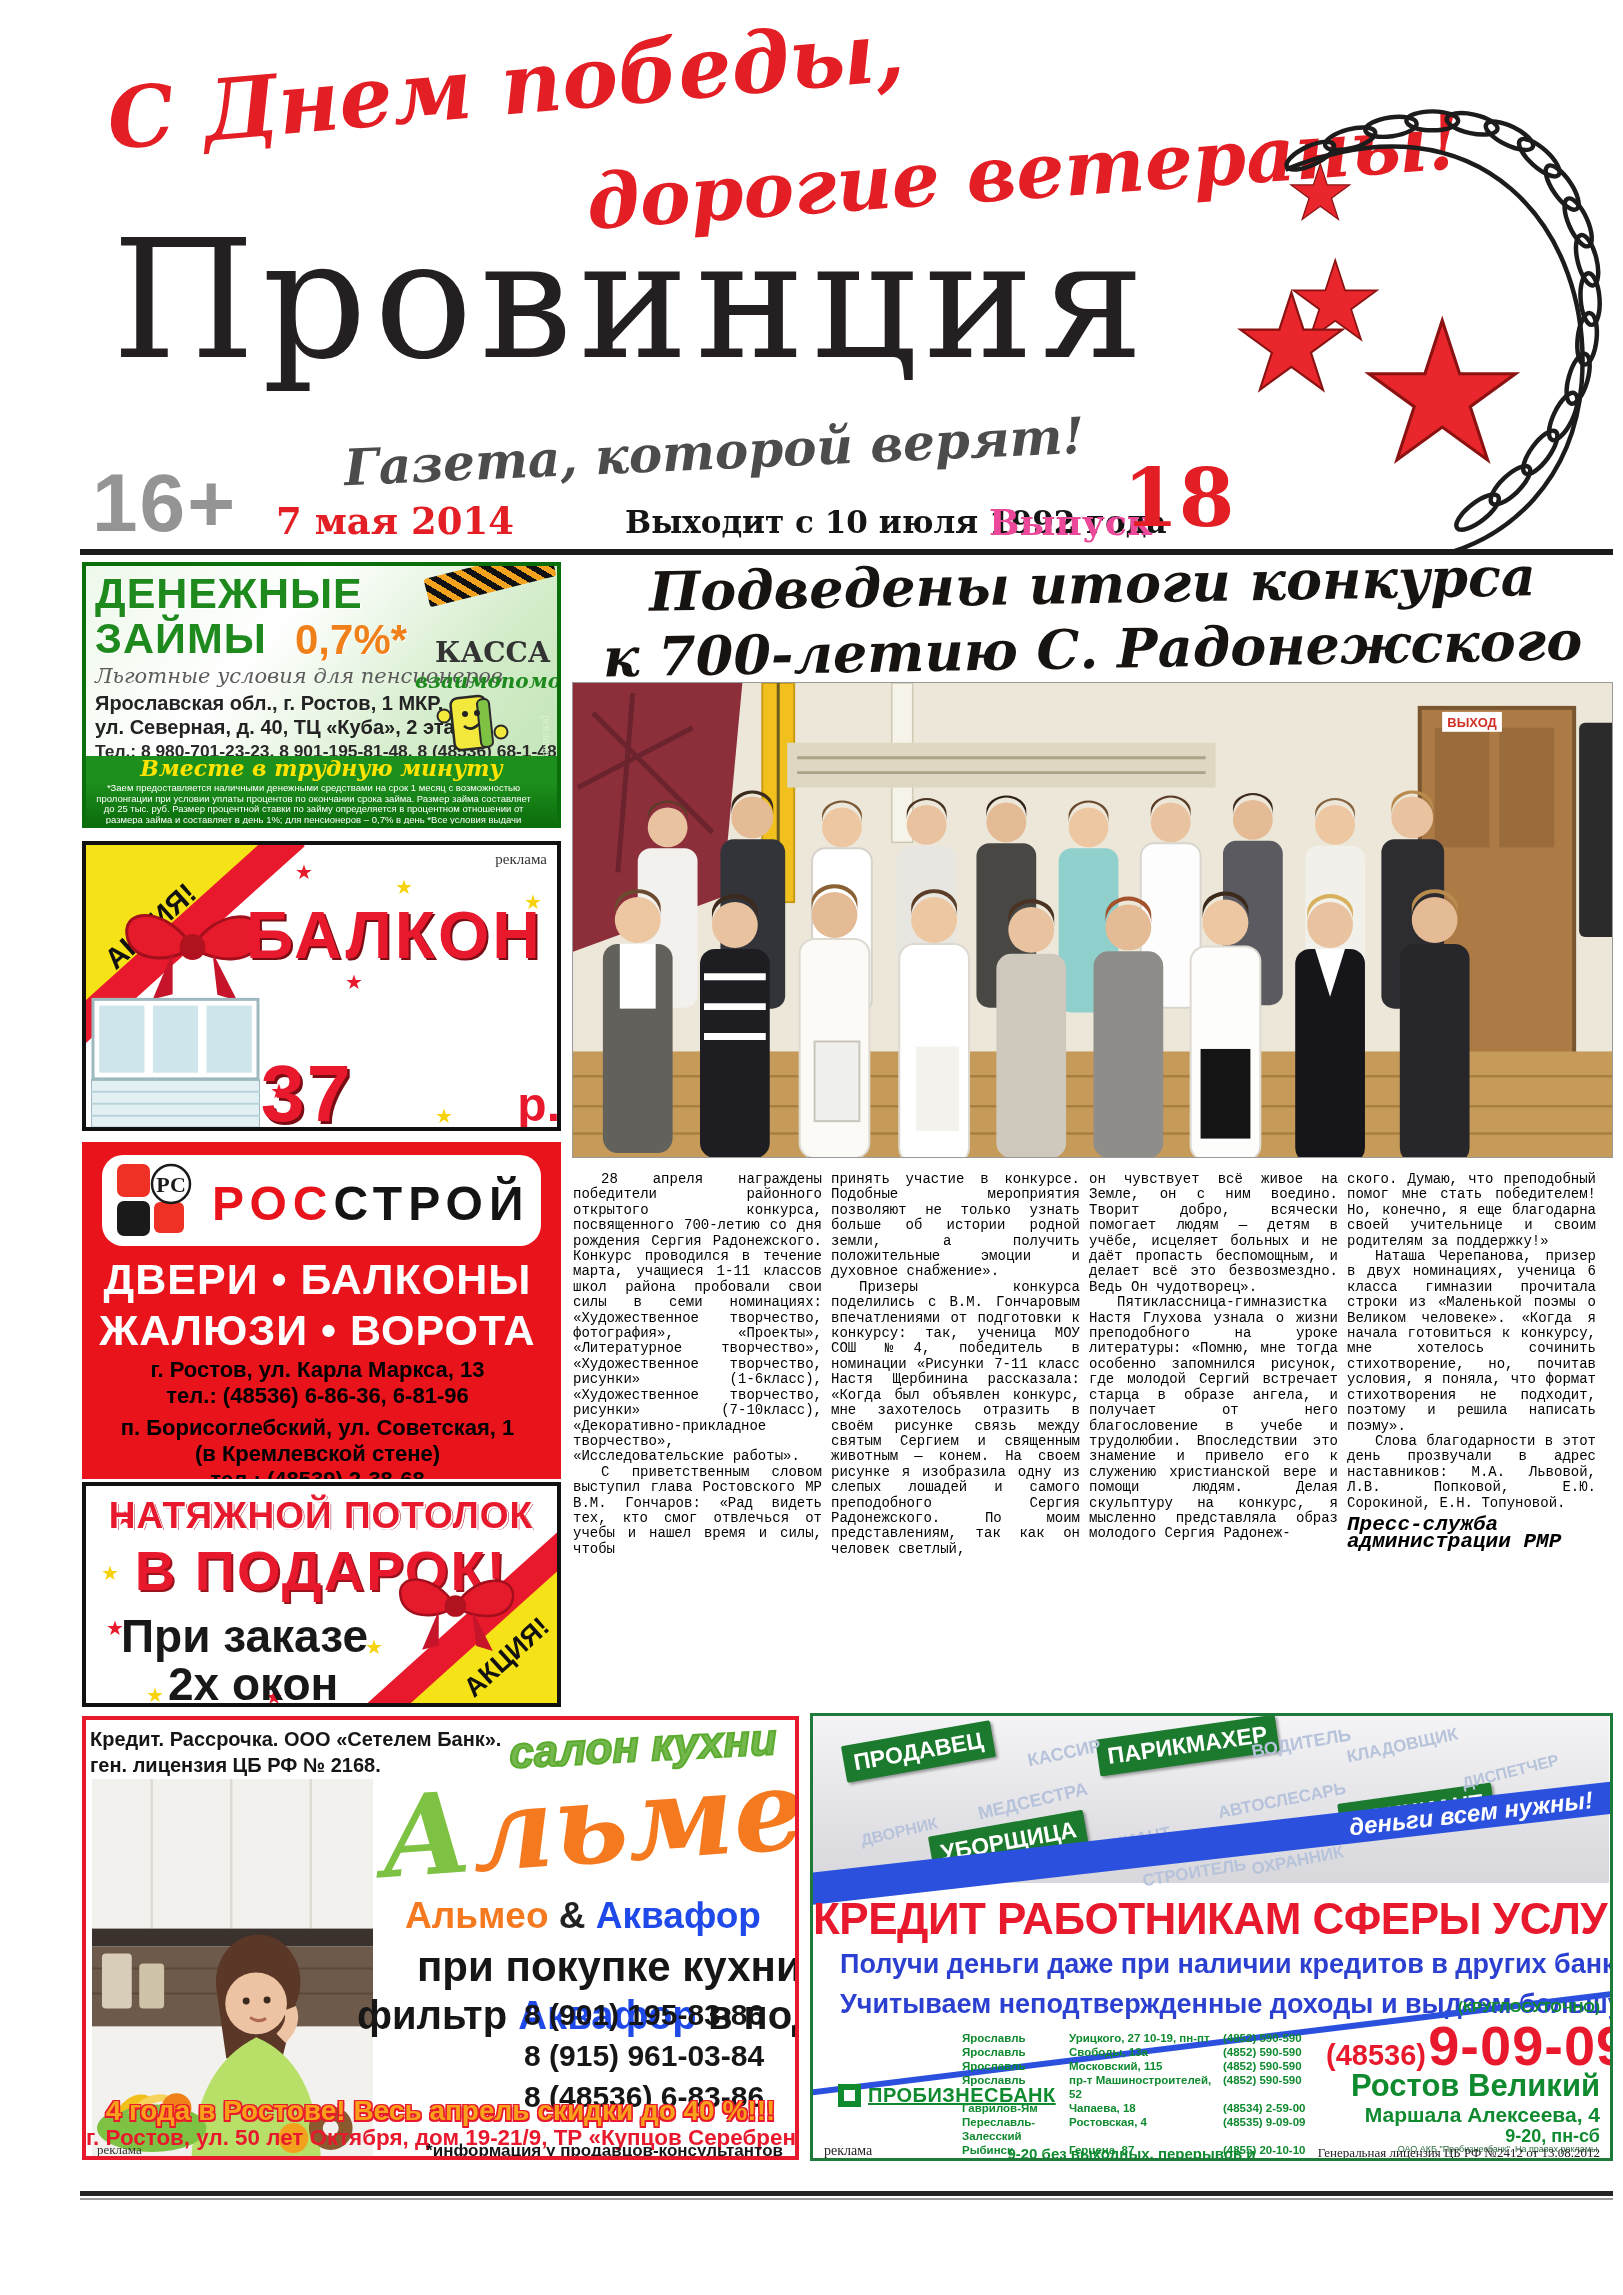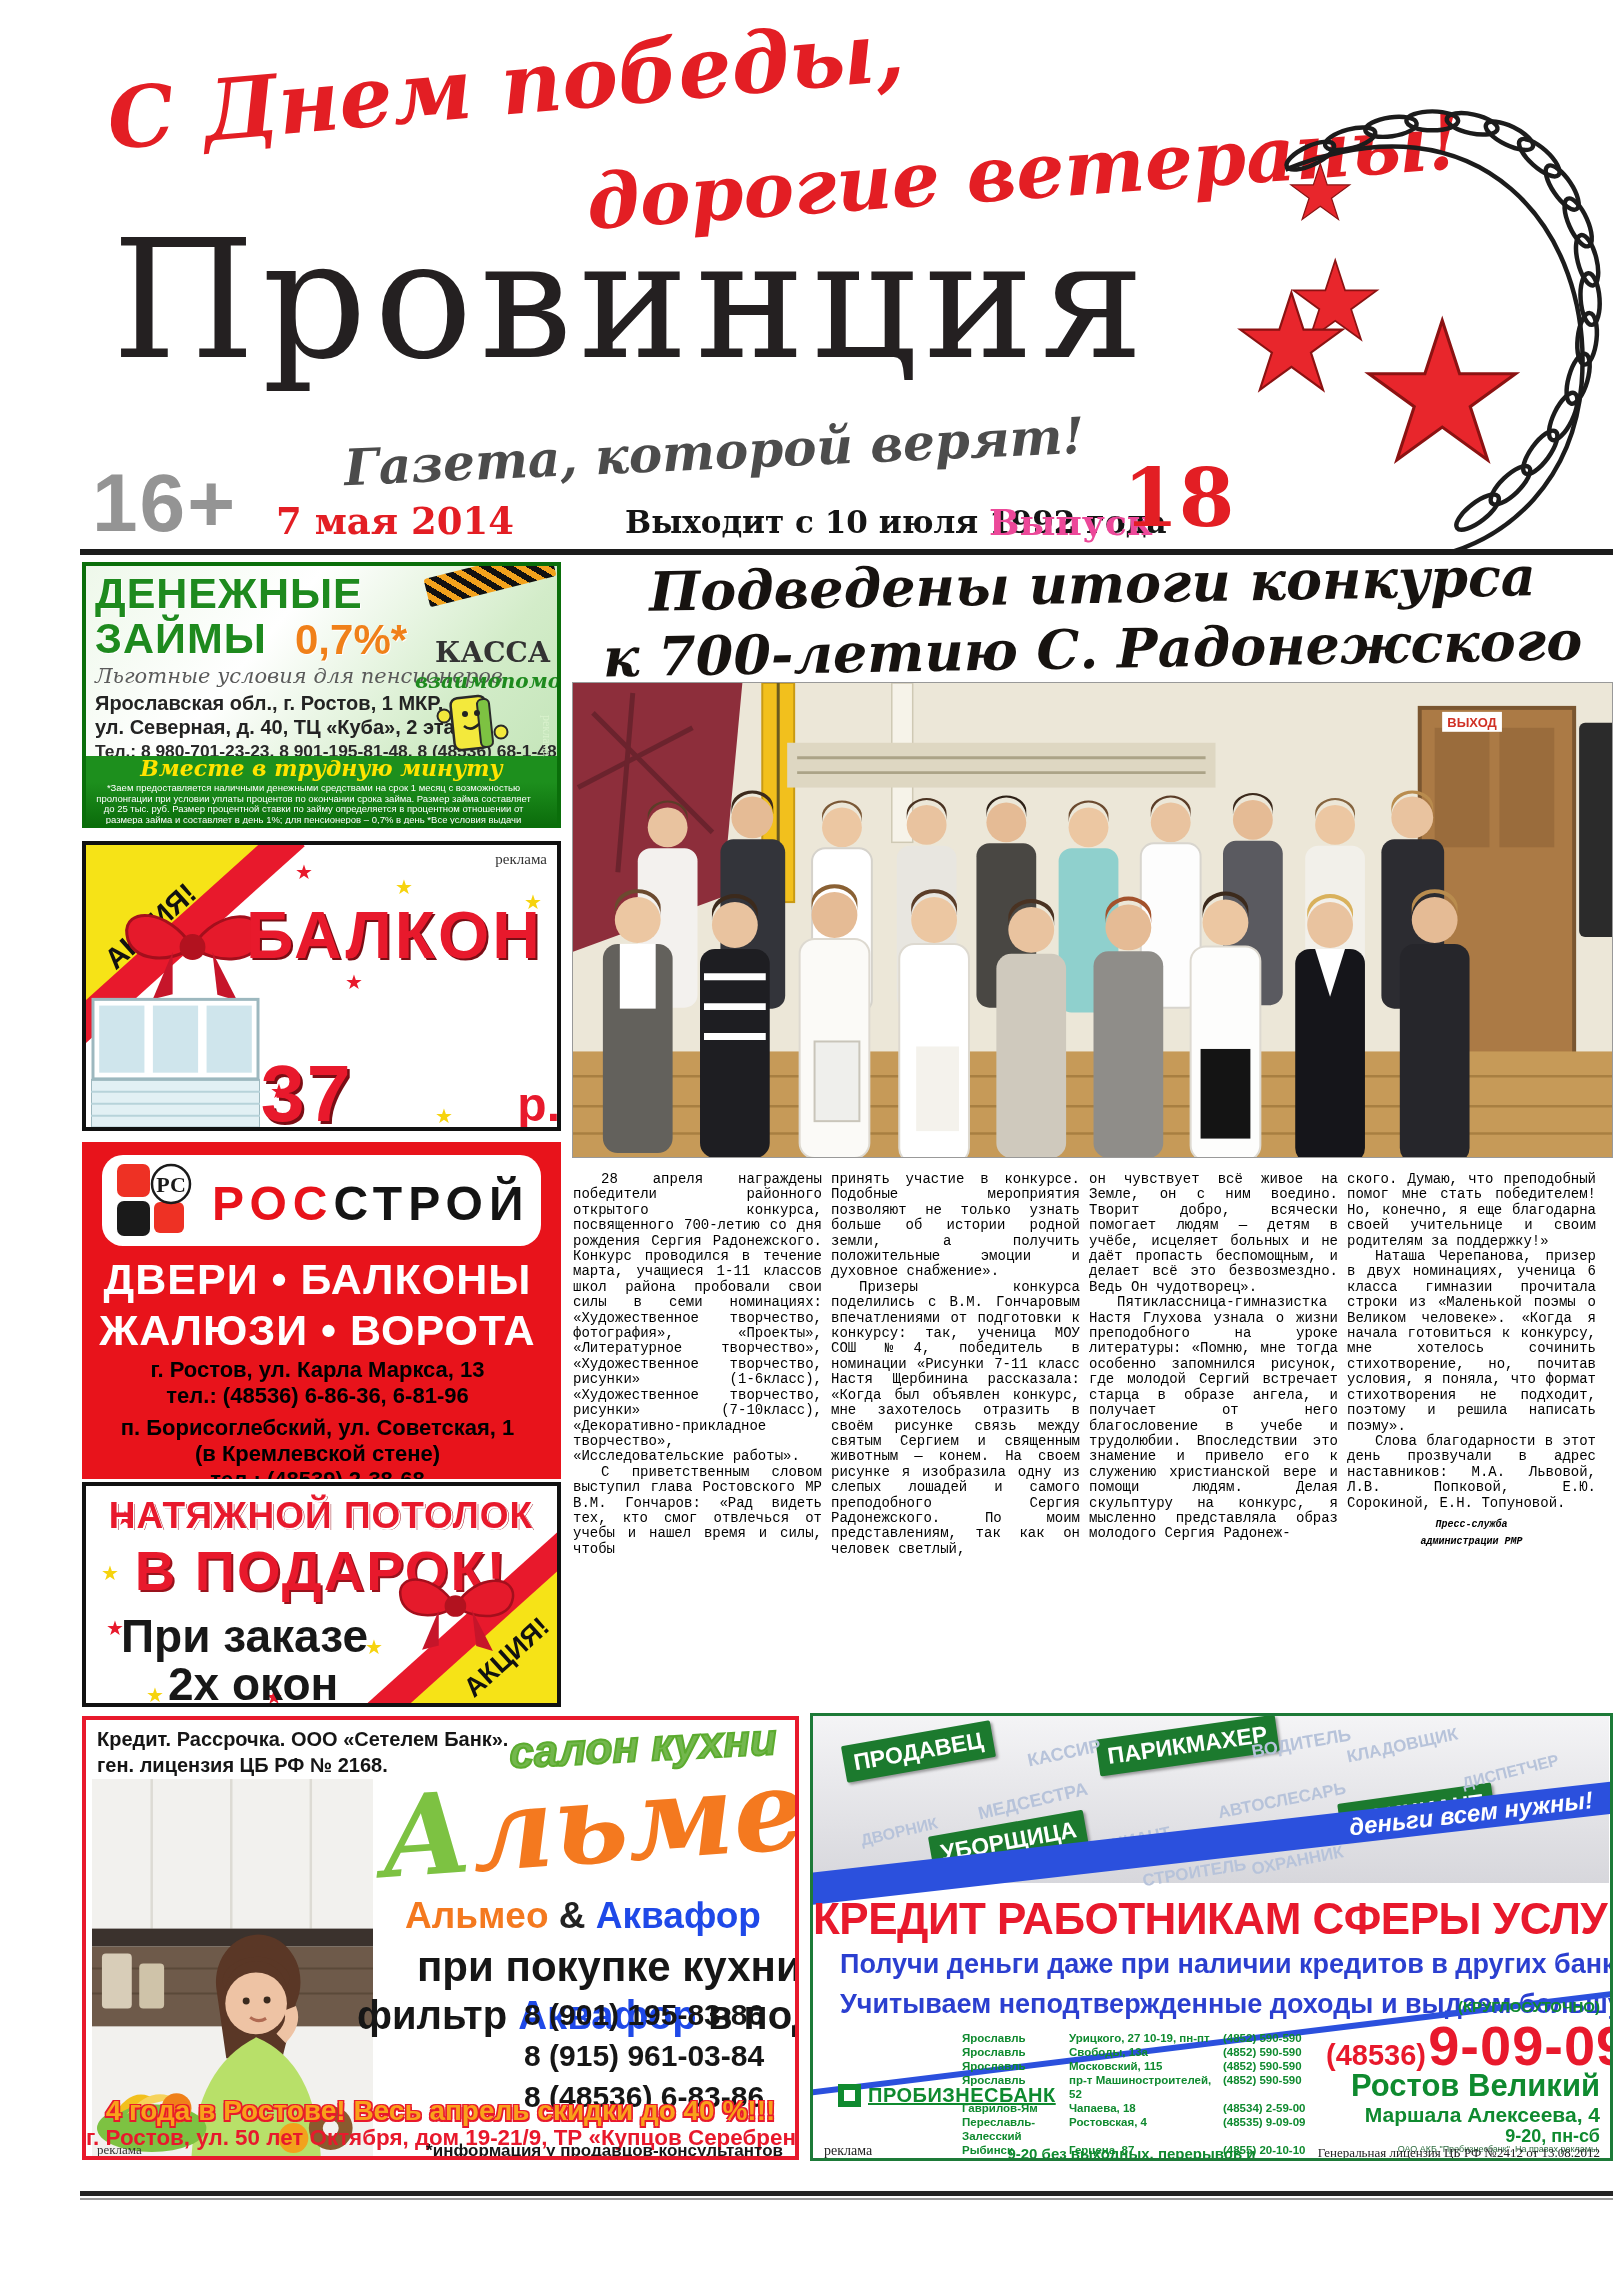--- a/index.html
+++ b/index.html
@@ -87,25 +87,25 @@
   #ceil-bow{right:30px;bottom:47px;width:139px;height:100px}
   #ceil-akc{right:-2px;bottom:30px;font-size:27px;font-weight:bold;color:#111;transform:rotate(-42deg)}
 
   
   #headline1{left:573px;top:552px;width:1039px;text-align:center;font-size:54px;color:#171310;font-family:"DejaVu Serif",serif;font-style:italic;font-weight:bold;transform:rotate(-1deg)}
   #headline2{left:573px;top:617px;width:1039px;text-align:center;font-size:54px;color:#171310;font-family:"DejaVu Serif",serif;font-style:italic;font-weight:bold;transform:rotate(-1deg)}
   #photo{left:573px;top:683px;width:1039px;height:474px;background:#e9e3d4;outline:0.5px solid #999}
   .col{position:absolute;top:1172px;width:249px;height:528px;font-family:Liberation Mono, monospace;font-size:14px;line-height:15.4px;text-align:justify;color:#000000;overflow:hidden}
   #c1{left:573px}#c2{left:831px}#c3{left:1089px}#c4{left:1347px}
   .col p.ind{text-indent:28px}
-  #byline{margin-top:5px;text-align:center;font-weight:bold;font-style:italic;font-size:10px;line-height:17px}
+  #byline{margin-top:5px;text-align:left;font-weight:bold;font-style:italic;font-size:21px;line-height:17px}
 
   
   #kit{left:82px;top:1716px;width:717px;height:444px;border:4px solid #e8192c;background:#fff;overflow:hidden}
-  #kit-note{left:11px;top:6px;font-size:20px;font-weight:bold;color:#161616;line-height:26px}
+  #kit-note{left:4px;top:6px;font-size:20px;font-weight:bold;color:#161616;line-height:26px}
   #kit-salon{left:423px;top:1px;font-size:44px;font-weight:bold;font-style:italic;color:rgba(255,255,255,.15);-webkit-text-stroke:2px #5bab2e;text-shadow:0 0 0.5px #5bab2e;transform:rotate(-3deg);white-space:nowrap}
   #kit-brand{left:294px;top:35px;font-size:112px;font-family:"DejaVu Serif",serif;font-style:italic;font-weight:bold;color:#f4791f;transform:rotate(-4deg);white-space:nowrap}
   #kit-brand .g{color:#7dc242}
   #kit-scene{left:6px;top:59px;width:281px;height:378px}
   #kit-combo{left:319px;top:175px;font-size:37px;font-weight:bold;white-space:nowrap}
   #kit-combo .o{color:#f4791f}.amp{color:#222}#kit-combo .bl{color:#1f49e8}
   #kit-l1{left:331px;top:223px;font-size:42px;font-weight:bold;color:#161616;white-space:nowrap}
   #kit-l2{left:271px;top:273px;font-size:40px;font-weight:bold;color:#161616;white-space:nowrap}
   #kit-l2 .bl{color:#1f49e8}
   .kit-ph{left:438px;font-size:30px;font-weight:bold;color:#161616;white-space:nowrap}

